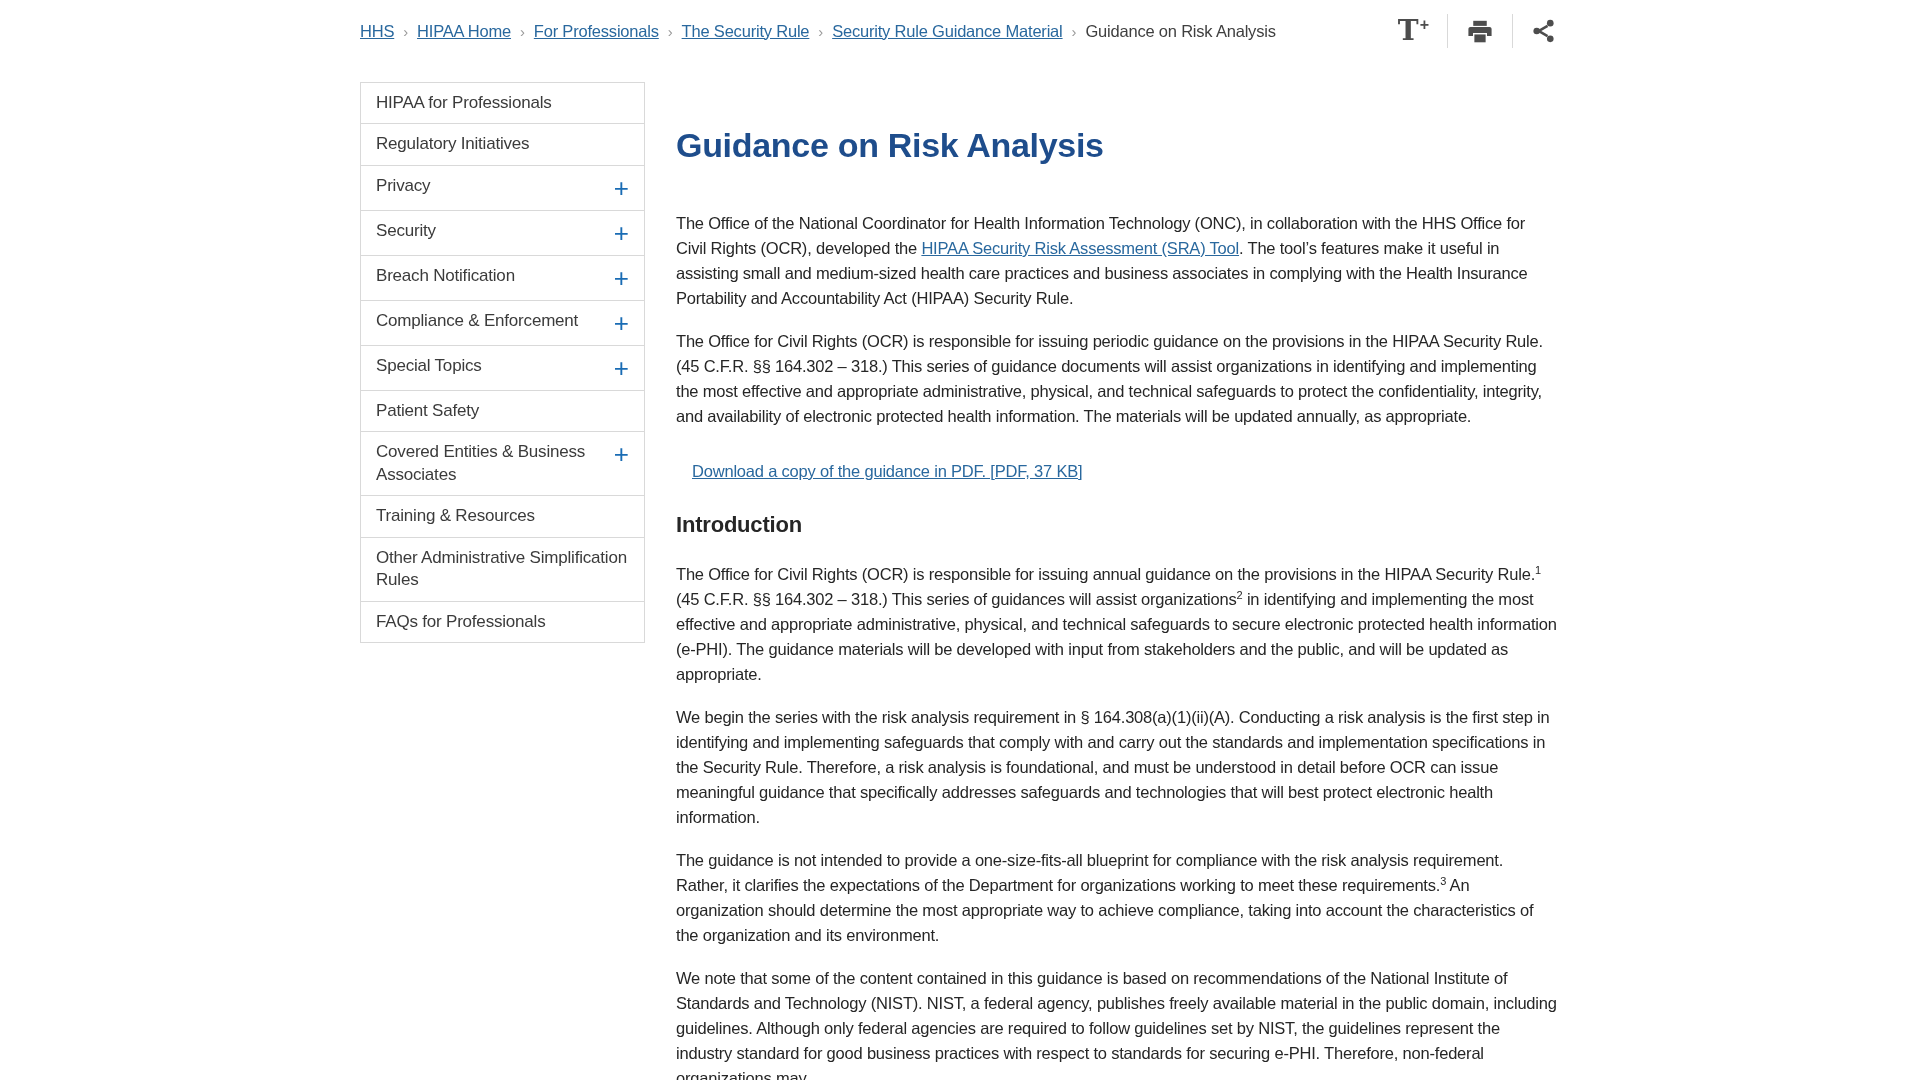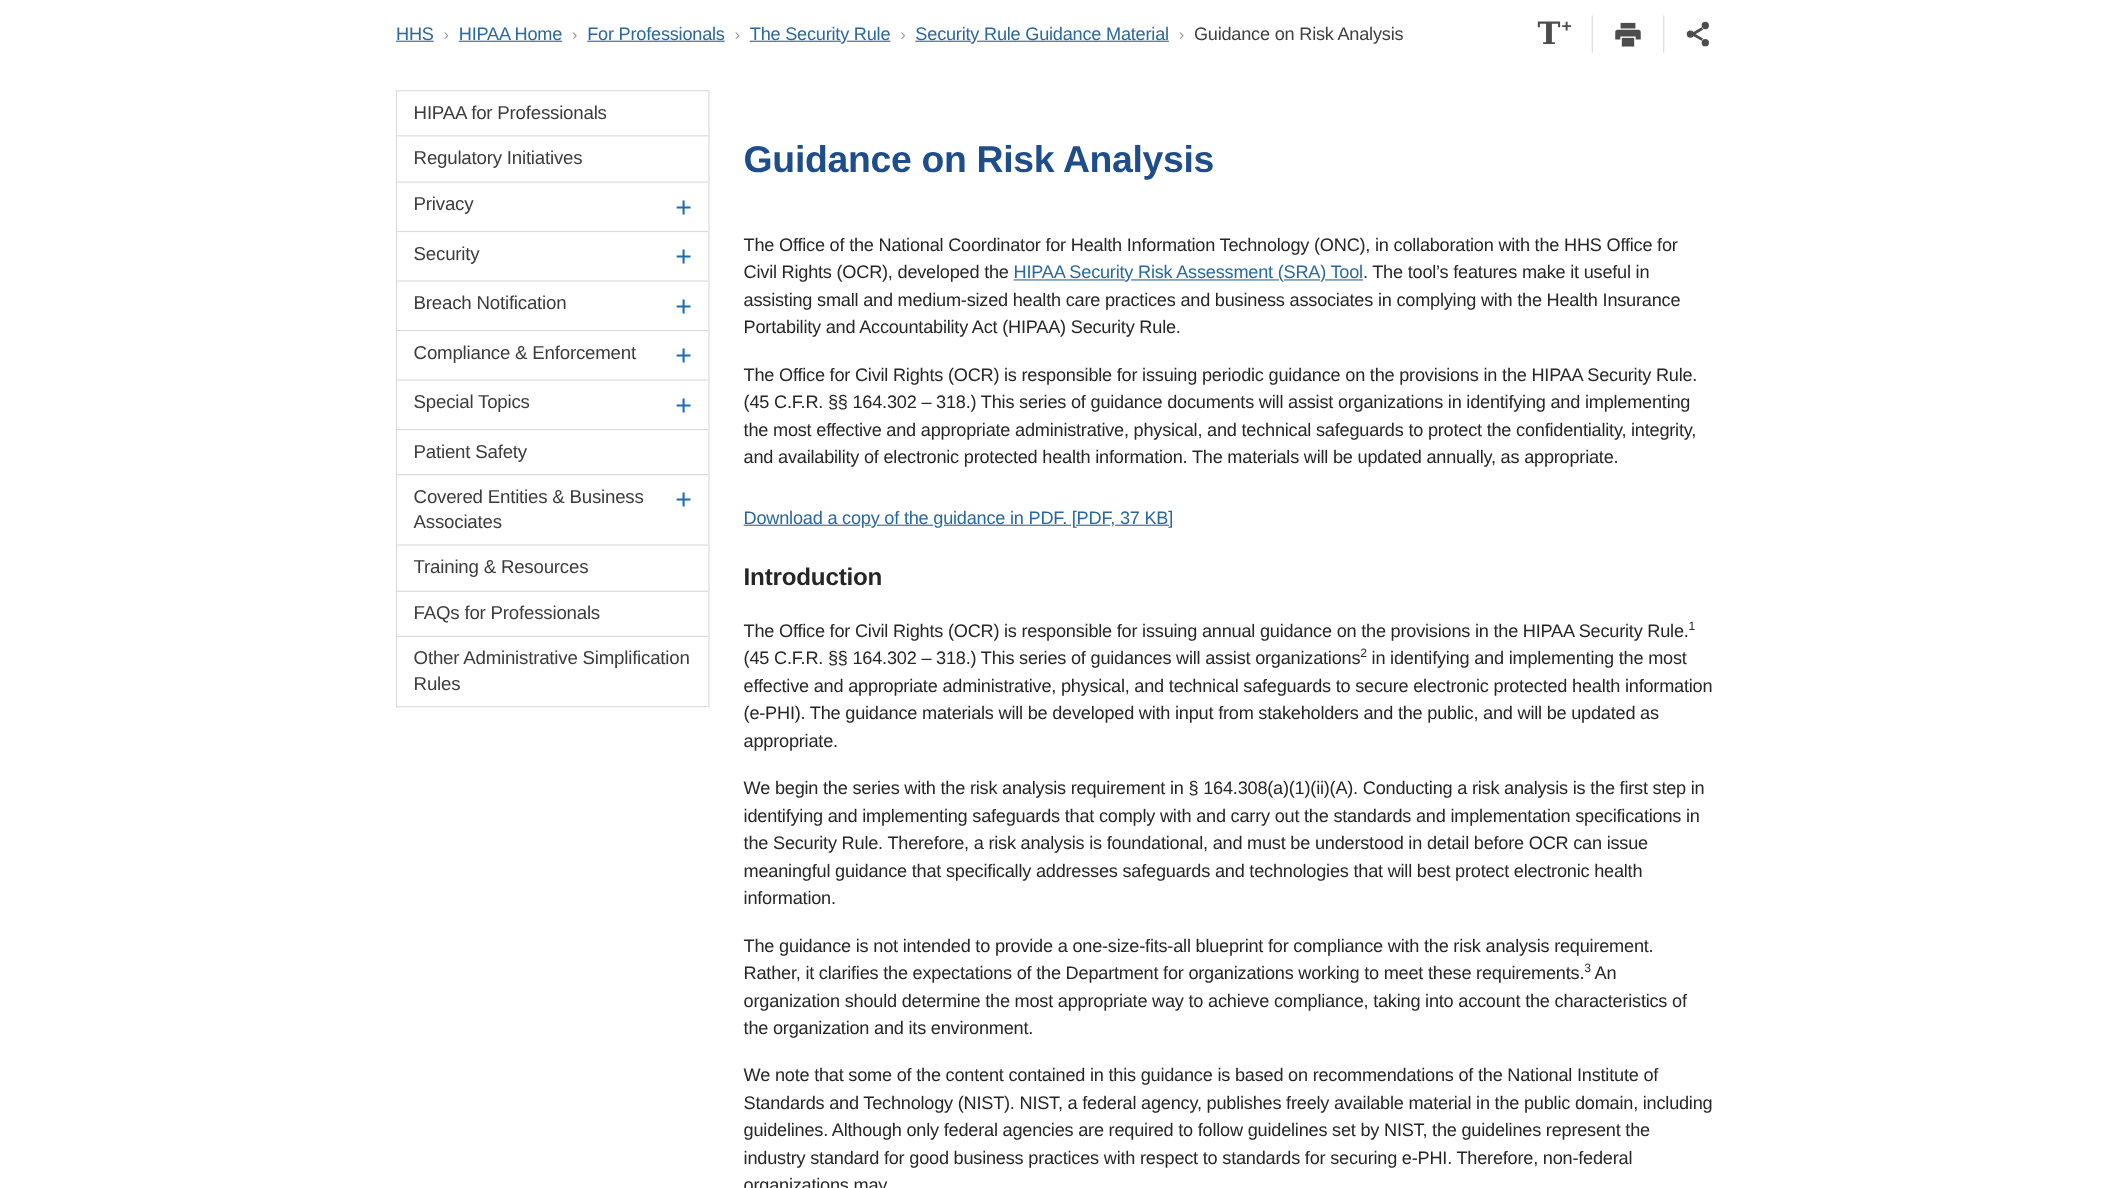--- a/index.html
+++ b/index.html
@@ -56,21 +56,21 @@
   }
   .article p{
     font-size:16.5px;line-height:25px;margin:0 0 18px;letter-spacing:-0.2px;
   }
   .article a{color:var(--link);text-decoration:underline;}
   .article h2{
     font-size:22px;font-weight:700;color:var(--body-text);
     margin:10px 0 24px;letter-spacing:-0.2px;
   }
   .article sup{font-size:11px;line-height:0;vertical-align:super;}
-  .article p.pdf-link{margin:30px 0 28px;}
+  .article p.pdf-link{margin:30px 16px 28px;}
   svg{display:block;}
 </style>
 </head>
 <body>
 
 <div class="container">
 
   <header class="topbar">
     <nav class="breadcrumb">
         <a href="#">HHS</a>
@@ -147,24 +147,24 @@
           <a href="#" class="side-label">Patient Safety</a>
         </div>
         <div class="side-row">
           <a href="#" class="side-label">Covered Entities &amp; Business Associates</a>
           <button class="expand-btn">+</button>
         </div>
         <div class="side-row">
           <a href="#" class="side-label">Training &amp; Resources</a>
         </div>
         <div class="side-row">
-          <a href="#" class="side-label">FAQs for Professionals</a>
+          <a href="#" class="side-label">Other Administrative Simplification Rules</a>
         </div>
         <div class="side-row">
-          <a href="#" class="side-label">Other Administrative Simplification Rules</a>
+          <a href="#" class="side-label">FAQs for Professionals</a>
         </div>
       </aside>
     <main class="main">
       <h1>Guidance on Risk Analysis</h1>
       <div class="article">
           <p>The Office of the National Coordinator for Health Information Technology (ONC), in collaboration with the HHS Office for Civil Rights (OCR), developed the <a href="#">HIPAA Security Risk Assessment (SRA) Tool</a>. The tool’s features make it useful in assisting small and medium-sized health care practices and business associates in complying with the Health Insurance Portability and Accountability Act (HIPAA) Security Rule.</p>
           <p>The Office for Civil Rights (OCR) is responsible for issuing periodic guidance on the provisions in the HIPAA Security Rule. (45 C.F.R. §§ 164.302 – 318.) This series of guidance documents will assist organizations in identifying and implementing the most effective and appropriate administrative, physical, and technical safeguards to protect the confidentiality, integrity, and availability of electronic protected health information. The materials will be updated annually, as appropriate.</p>
           <p class="pdf-link"><a href="#">Download a copy of the guidance in PDF. [PDF, 37 KB]</a></p>
           <h2>Introduction</h2>
           <p>The Office for Civil Rights (OCR) is responsible for issuing annual guidance on the provisions in the HIPAA Security Rule.<sup>1</sup>  (45 C.F.R. §§ 164.302 – 318.)  This series of guidances will assist organizations<sup>2</sup>  in identifying and implementing the most effective and appropriate administrative, physical, and technical safeguards to secure electronic protected health information (e-PHI). The guidance materials will be developed with input from stakeholders and the public, and will be updated as appropriate.</p>

